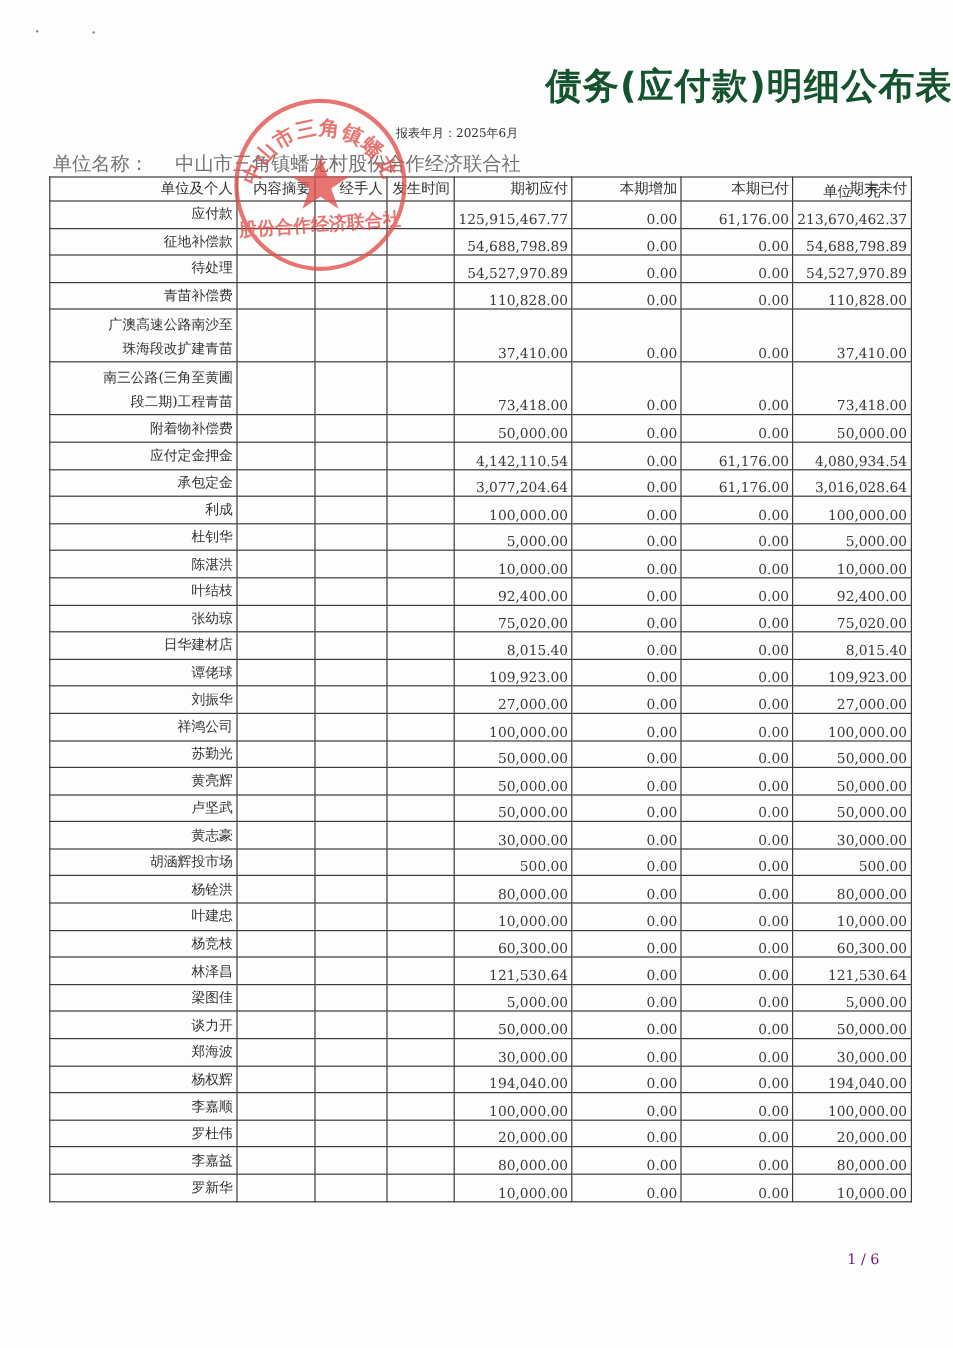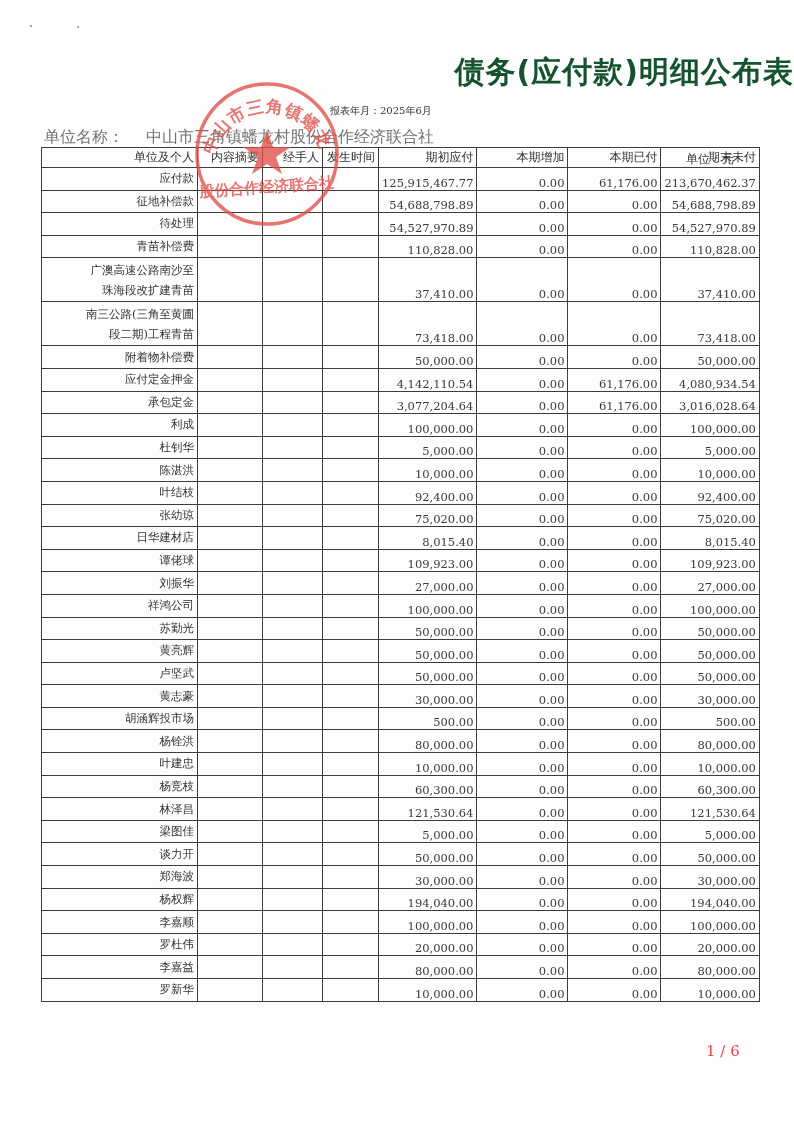--- a/index.html
+++ b/index.html
@@ -33,21 +33,21 @@
   table.ledger th { text-align: right; height: 19px; font-size: 12px; color: #333; }
   td.name { text-align: right; color: #333; }
   td.name.l0 { padding-left: 3px; }
   td.name.l1 { padding-left: 19px; }
   td.name.l2 { padding-left: 24px; }
   td.num { text-align: right; font-family: "DejaVu Serif", "Liberation Serif", serif; font-size: 11.5px; color: #3a3a3a; vertical-align: bottom; padding-bottom: 2px; }
   tr.tall td { height: 43px; }
   td.wrap { white-space: normal; line-height: 20px; vertical-align: middle; }
   td.wrap .indent { padding-left: 20px; }
   .page-num {
-    position: absolute; left: 706px; top: 1042px; font-size: 15px; color: #ef4444;
+    position: absolute; left: 706px; top: 1042px; font-size: 12px; color: #701a75;
   }
   .stamp {
     position: absolute; left: 193px; top: 80px; width: 148px; height: 148px;
     pointer-events: none; opacity: 0.78;
   }
   .speck { position: absolute; width: 2px; height: 2px; background: #888; border-radius: 1px; }
 </style>
 </head>
 <body>
 

